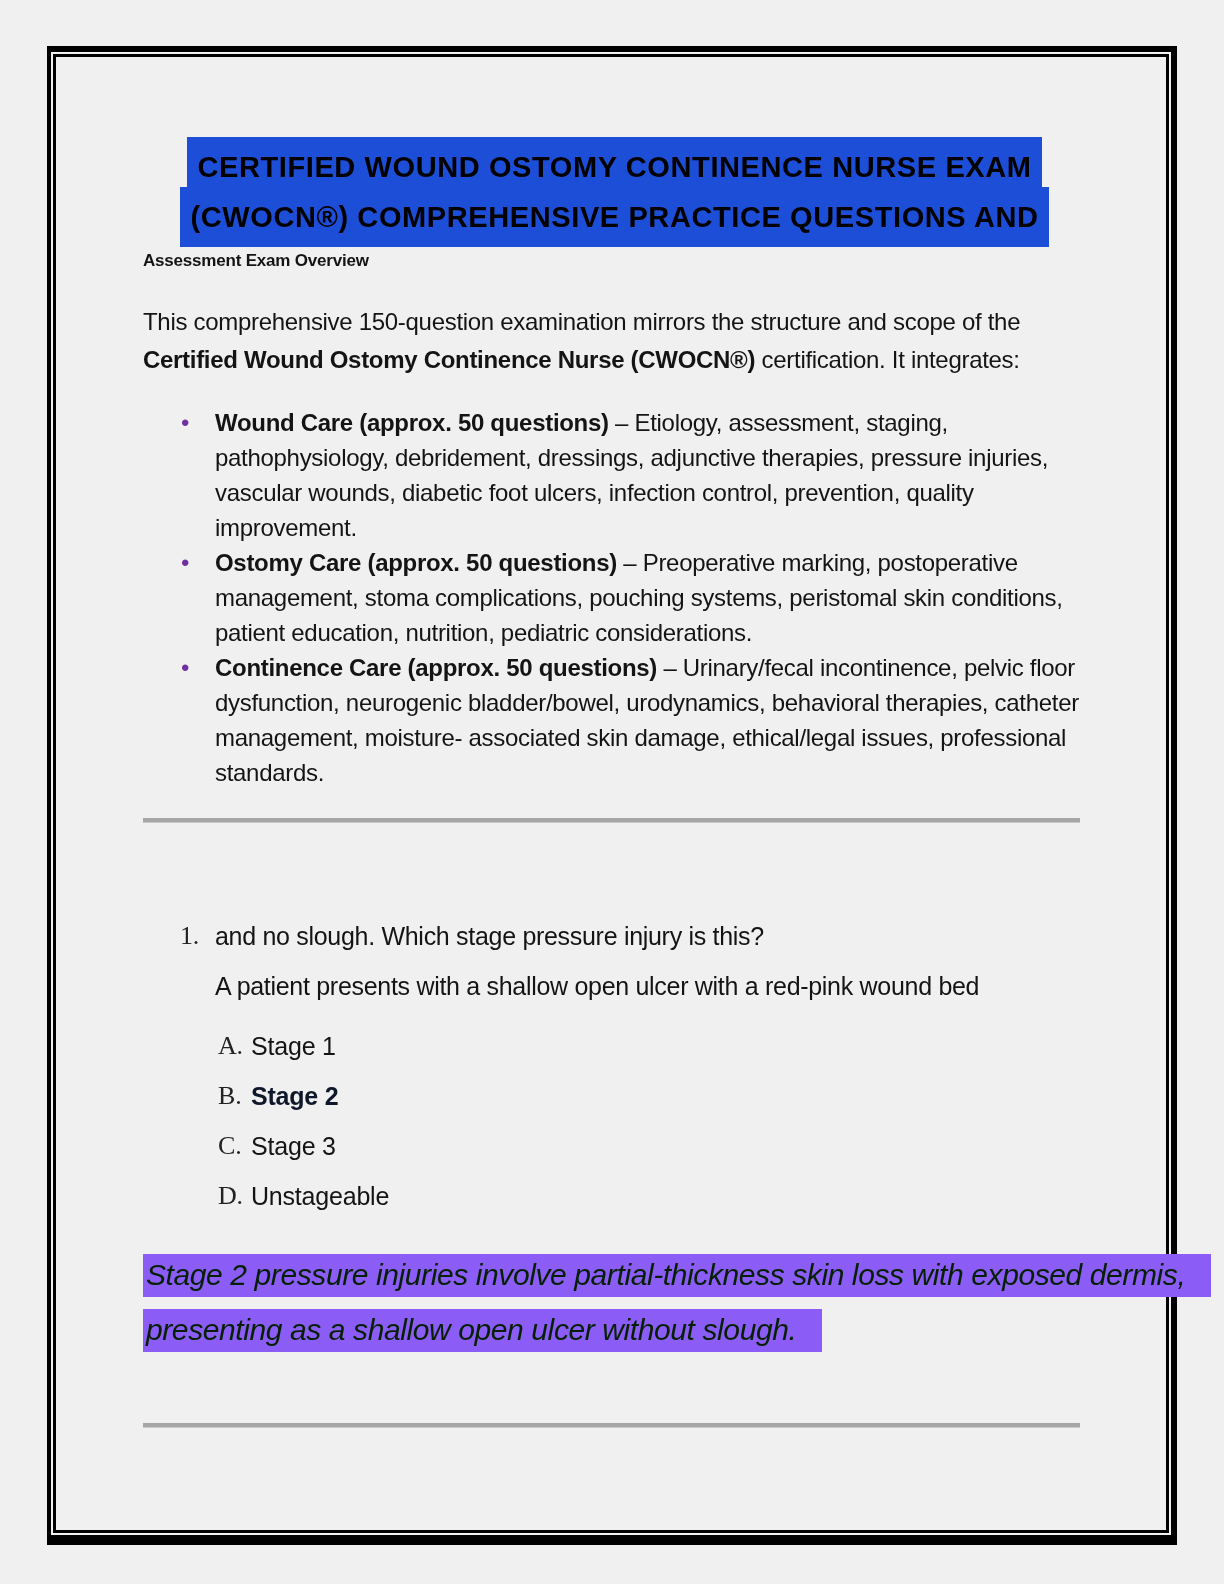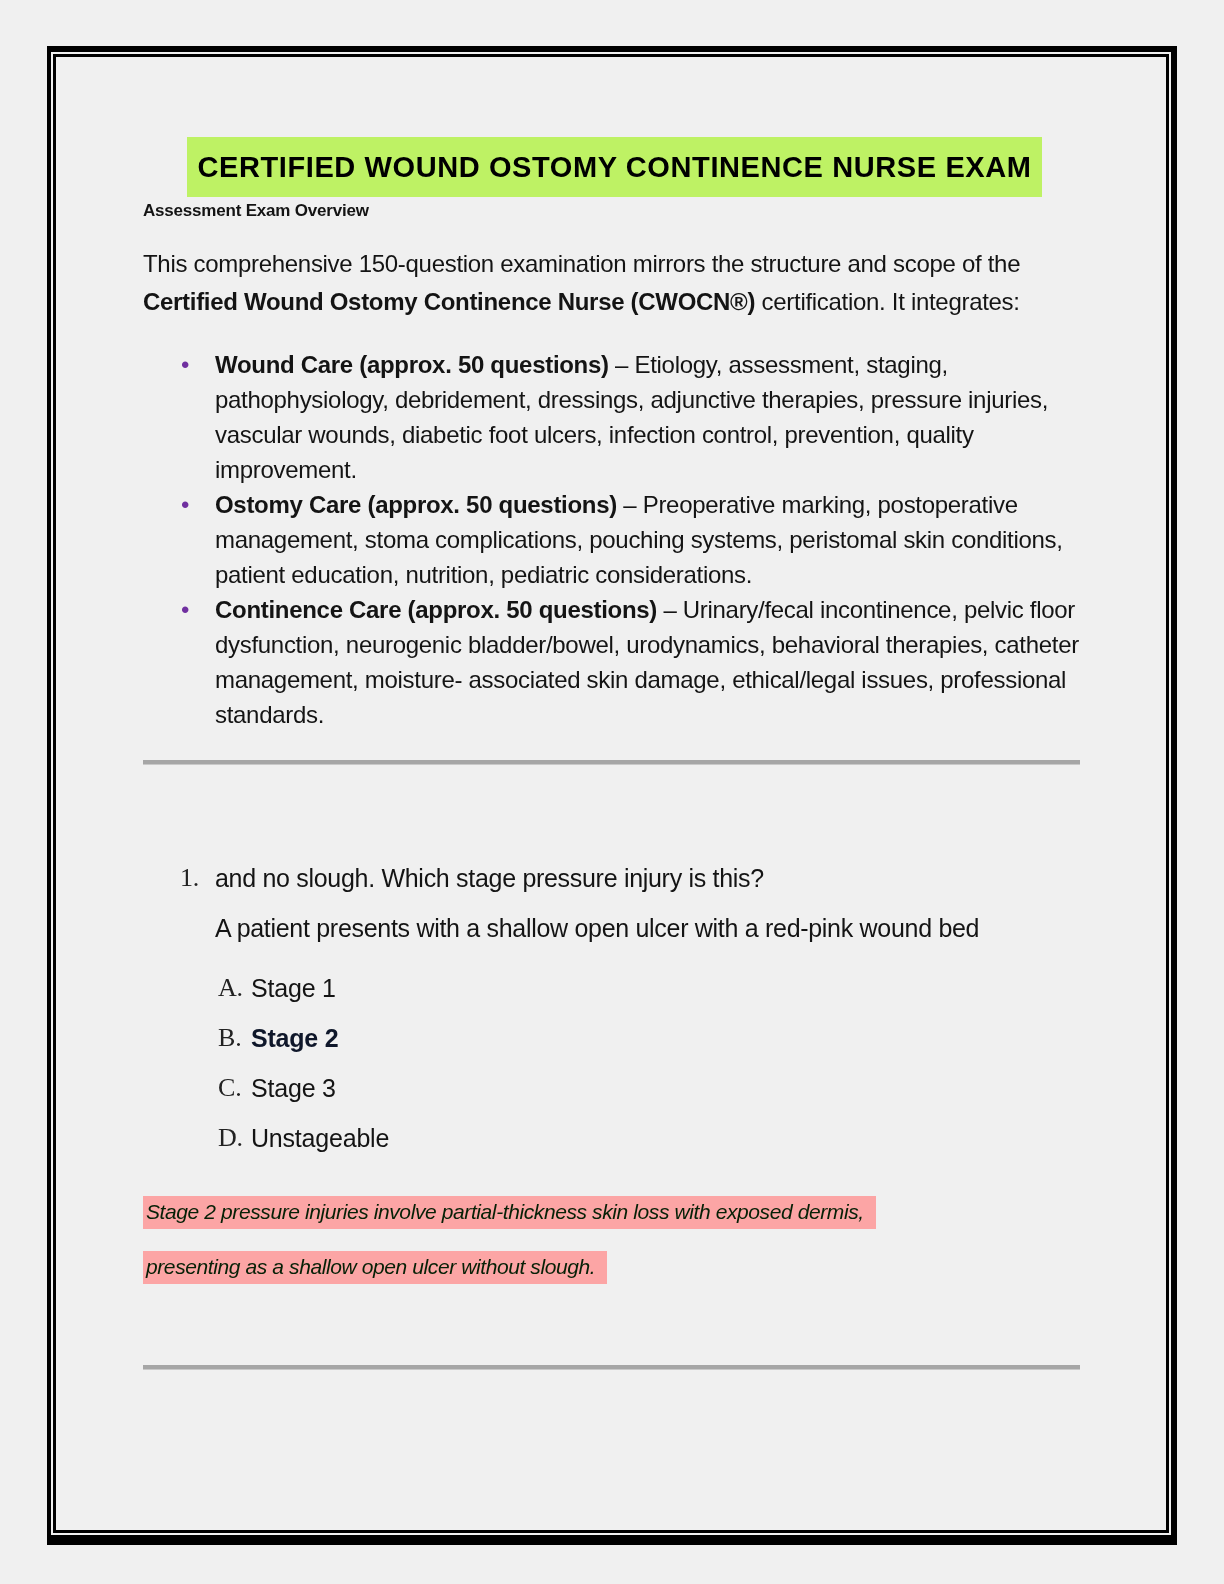--- a/index.html
+++ b/index.html
@@ -27,37 +27,37 @@
   }
   .content{
     position:absolute;
     inset:0;
     padding:80px 80px 0 87px;
   }
   
   .doc-title{ text-align:center; }
   .doc-title .t-line{ line-height:50px; height:50px; white-space:nowrap; }
   .hl-yellow{
-    background:#bef264;
+    background:#1d4ed8;
     display:inline-block;
     padding:5px 10px;
     font-size:29px;
     font-weight:bold;
     letter-spacing:0.6px;
     color:#000;
   }
   
   .overview-heading{
     margin-top:14px;
     font-size:17px;
     font-weight:bold;
     letter-spacing:-0.2px;
   }
   .intro{
-    margin-top:24px;
+    margin-top:32px;
     font-size:24px;
     line-height:38px;
     letter-spacing:-0.3px;
   }
   .b{ font-weight:bold; }
   
   .bullet-list{
     list-style:none;
     margin:26px 0 0 0;
     padding:0;
@@ -118,39 +118,40 @@
     color:#222;
   }
   .option.correct .opt-text{
     color:#0f172a;
     font-weight:bold;
   }
   
   .explanation{ margin-top:33px; }
   .exp-line{ margin-bottom:19px; height:36px; }
   .hl-green{
-    background:#fca5a5;
+    background:#8b5cf6;
     display:inline-block;
-    padding:4px 12px 5px 3px;
-    font-size:21px;
+    padding:4px 26px 5px 3px;
+    font-size:30px;
     font-style:italic;
     letter-spacing:-0.4px;
     color:#062006;
     white-space:nowrap;
   }
 </style>
 </head>
 <body>
 
 <div class="frame-outer">
   <div class="frame-inner">
     <div class="content">
 
       <div class="doc-title">
         <div class="t-line"><span class="hl-yellow">CERTIFIED WOUND OSTOMY CONTINENCE NURSE EXAM</span></div>
+        <div class="t-line"><span class="hl-yellow">(CWOCN®) COMPREHENSIVE PRACTICE QUESTIONS AND</span></div>
       </div>
 
       <div class="overview-heading">Assessment Exam Overview</div>
 
       <div class="intro">
         <span>This comprehensive 150-question examination mirrors the structure and scope of the</span>
         <span class="b">Certified Wound Ostomy Continence Nurse (CWOCN®)</span><span> certification. It integrates:</span>
       </div>
 
       <ul class="bullet-list">

